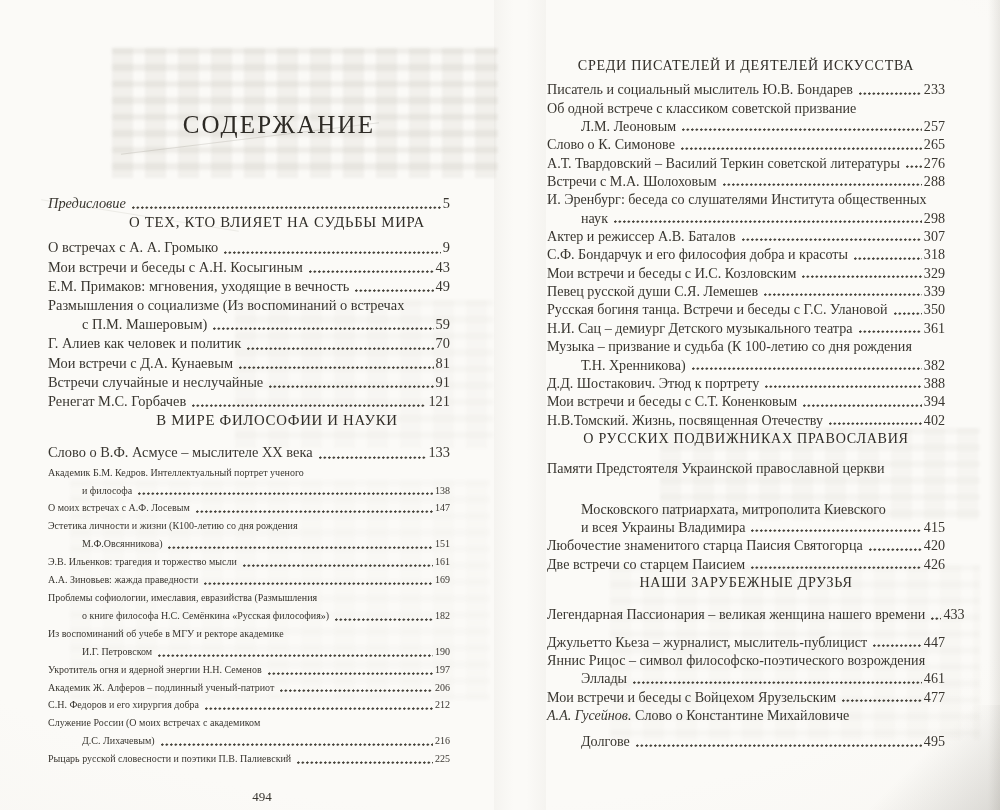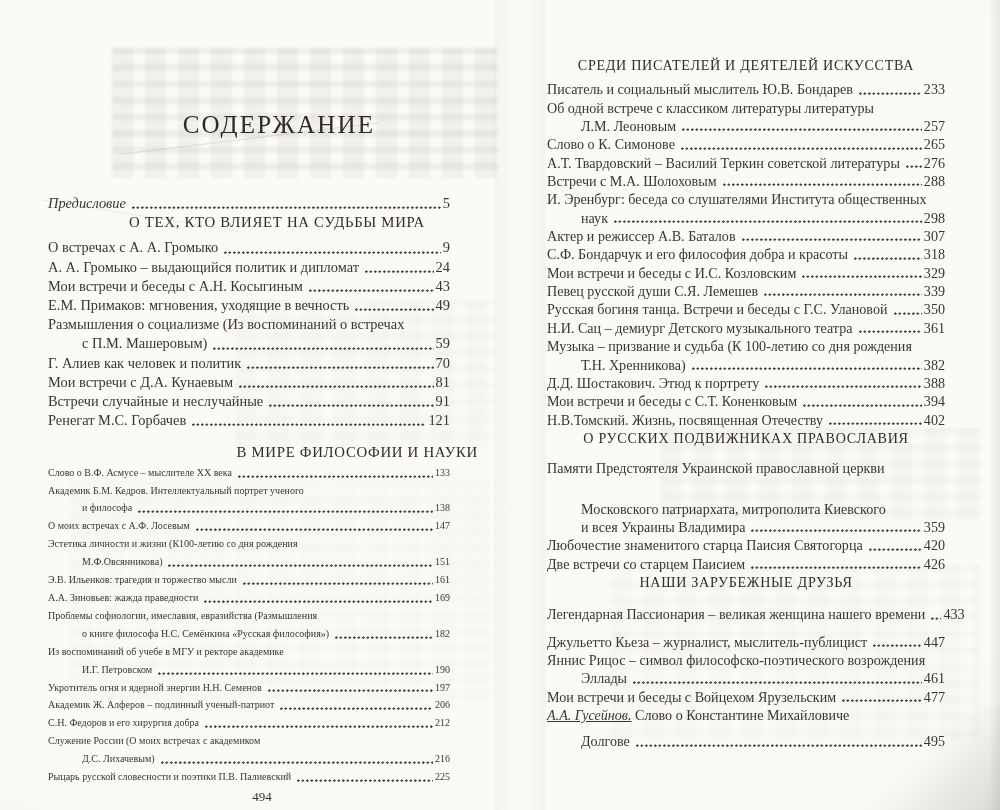--- a/index.html
+++ b/index.html
@@ -67,21 +67,21 @@
   #left-rows .row:nth-child(13) { margin-top:13px; margin-bottom:1px;text-align:right; }
   #right-rows .row:nth-child(1)  { margin-bottom:6px; }
   #right-rows .row:nth-child(22) { margin-top:12px; margin-bottom:22px; }
   #right-rows .row:nth-child(28) { margin-top:14px; margin-bottom:9px; }
   #right-rows .row:nth-child(34) { margin-top:8px; }
 
   .entry { display:flex; align-items:flex-end; }
   .entry.indent { padding-left:34px; }
   .entry .t { white-space:nowrap; }
   .entry .t.italic { font-style:italic; }
-  .entry .t em { font-style:italic;text-decoration:underline; }
+  .entry .t em { font-style:italic; }
   .dots {
     flex:1 1 auto; min-width:10px; height:5px;
     margin:0 2px 3px 6px; align-self:flex-end;
     background-image:radial-gradient(circle at 1.3px 2.6px, #45423a 1.02px, rgba(0,0,0,0) 1.35px);
     background-size:4.5px 5px; background-repeat:repeat-x; background-position:0 0;
   }
   .pg { text-align:right; white-space:nowrap; }
 
   .folio {
     position:absolute; left:0; top:773px; width:100%;
@@ -112,25 +112,20 @@
           <span class="dots"></span>
           <span class="pg">5</span>
         </div>
         <div class="row heading">О ТЕХ, КТО ВЛИЯЕТ НА СУДЬБЫ МИРА</div>
         <div class="row entry">
           <span class="t">О встречах с А. А. Громыко</span>
           <span class="dots"></span>
           <span class="pg">9</span>
         </div>
         <div class="row entry">
-          <span class="t">А. А. Громыко – выдающийся политик и дипломат</span>
-          <span class="dots"></span>
-          <span class="pg">24</span>
-        </div>
-        <div class="row entry">
           <span class="t">Мои встречи и беседы с А.Н. Косыгиным</span>
           <span class="dots"></span>
           <span class="pg">43</span>
         </div>
         <div class="row entry">
           <span class="t">Е.М. Примаков: мгновения, уходящие в вечность</span>
           <span class="dots"></span>
           <span class="pg">49</span>
         </div>
         <div class="row entry">
@@ -248,21 +243,21 @@
 
   <div class="page page-right">
     <div class="rows" id="right-rows">
         <div class="row heading">СРЕДИ ПИСАТЕЛЕЙ И ДЕЯТЕЛЕЙ  ИСКУССТВА</div>
         <div class="row entry">
           <span class="t">Писатель и социальный мыслитель Ю.В. Бондарев</span>
           <span class="dots"></span>
           <span class="pg">233</span>
         </div>
         <div class="row entry">
-          <span class="t">Об одной встрече с классиком литературы литературы</span>
+          <span class="t">Об одной встрече с классиком советской призвание</span>
         </div>
         <div class="row entry indent">
           <span class="t">Л.М. Леоновым</span>
           <span class="dots"></span>
           <span class="pg">257</span>
         </div>
         <div class="row entry">
           <span class="t">Слово о К. Симонове</span>
           <span class="dots"></span>
           <span class="pg">265</span>
@@ -341,21 +336,21 @@
         <div class="row heading">О РУССКИХ ПОДВИЖНИКАХ  ПРАВОСЛАВИЯ</div>
         <div class="row entry">
           <span class="t">Памяти Предстоятеля Украинской православной церкви</span>
         </div>
         <div class="row entry indent">
           <span class="t">Московского патриархата, митрополита Киевского</span>
         </div>
         <div class="row entry indent">
           <span class="t">и всея Украины Владимира</span>
           <span class="dots"></span>
-          <span class="pg">359</span>
+          <span class="pg">415</span>
         </div>
         <div class="row entry">
           <span class="t">Любочестие знаменитого старца Паисия Святогорца</span>
           <span class="dots"></span>
           <span class="pg">420</span>
         </div>
         <div class="row entry">
           <span class="t">Две встречи со старцем Паисием</span>
           <span class="dots"></span>
           <span class="pg">426</span>

